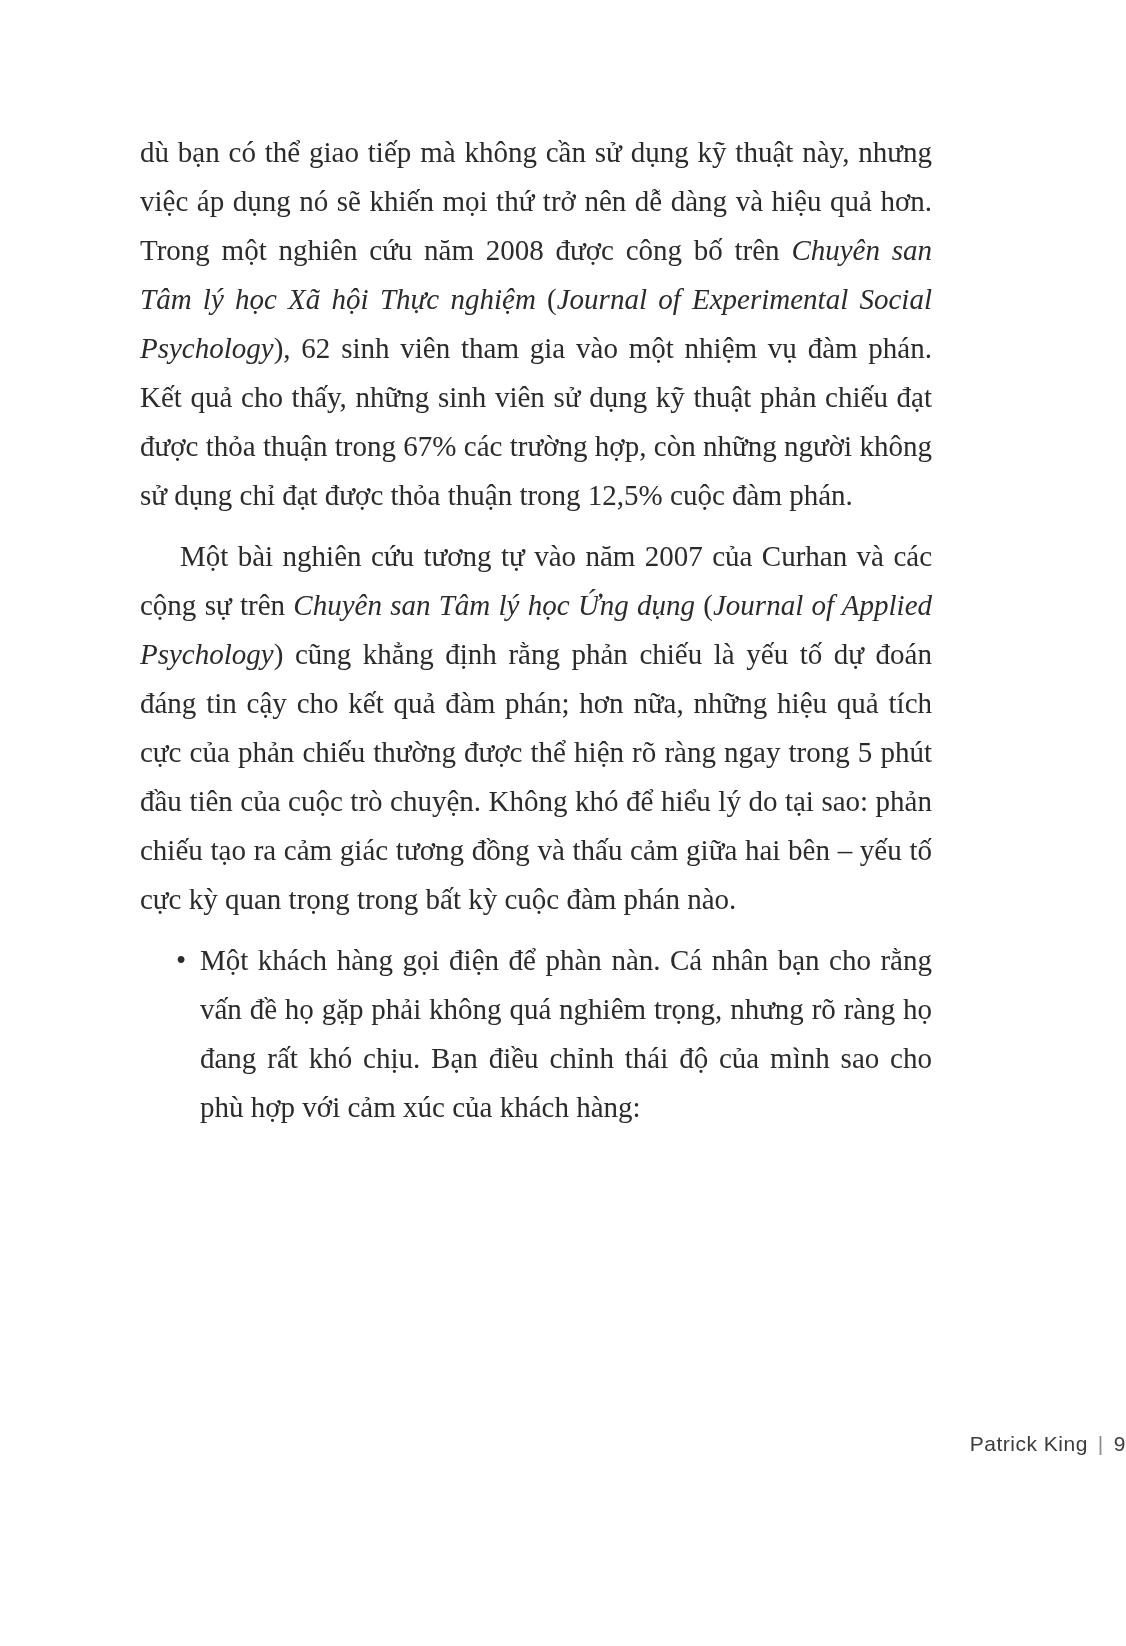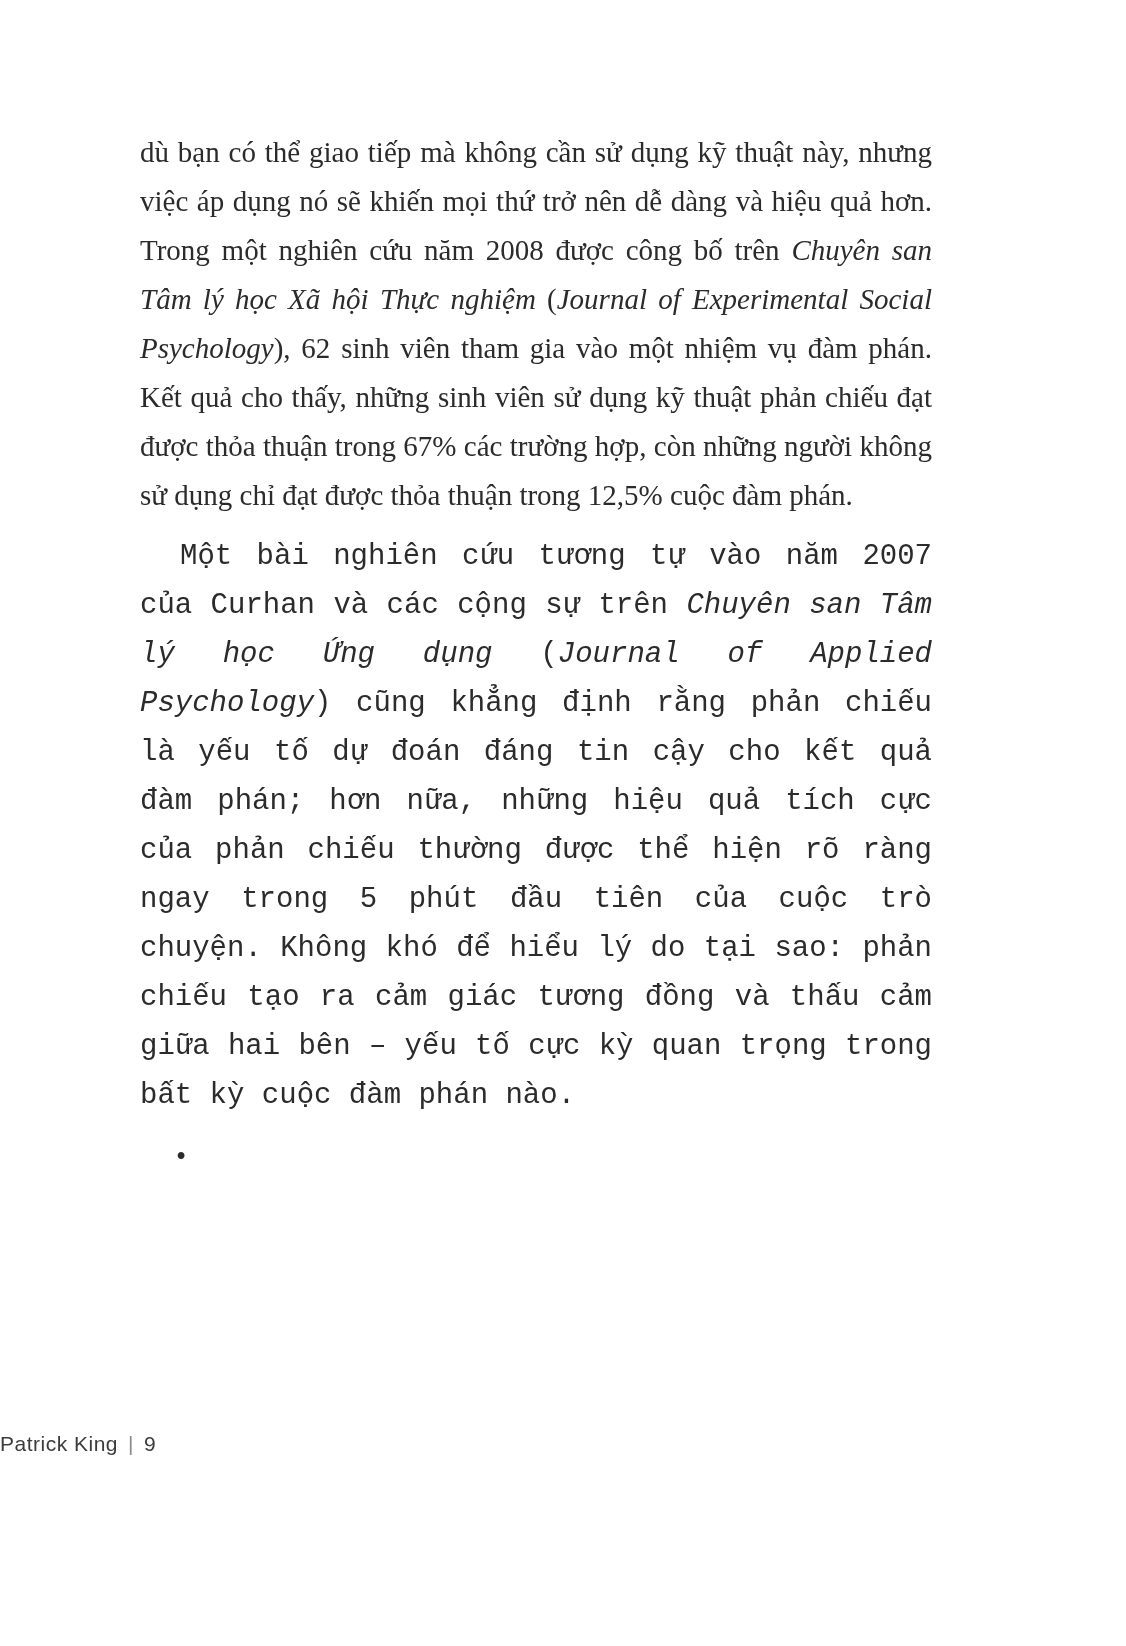--- a/index.html
+++ b/index.html
@@ -24,21 +24,20 @@
     font-size: 29px;
     line-height: 49px;
     text-align: justify;
     text-justify: inter-word;
   }
   .para {
     margin: 0 0 12px 0;
   }
   .para.indented {
     text-indent: 40px;
-    font-family: Liberation Mono, monospace;
   }
   .para span.italic {
     font-style: italic;
   }
   .bullet-list {
     list-style: none;
     margin: 12px 0 0 0;
     padding: 0;
   }
   .bullet-item {
@@ -49,21 +48,21 @@
   .bullet-marker {
     position: absolute;
     left: 36px;
     top: 0;
   }
   .page-footer {
     position: absolute;
     left: 0;
     width: 100%;
     top: 1432px;
-    text-align: left;
+    text-align: right;
     font-family: "Liberation Sans", "DejaVu Sans", sans-serif;
     font-size: 21px;
     color: #3c3c3c;
     letter-spacing: 0.5px;
   }
   .page-footer .sep {
     color: #8a8a8a;
     padding: 0 10px;
   }
 </style>
@@ -75,20 +74,21 @@
   <main class="text-block">
 
     <p class="para"><span>dù bạn có thể giao tiếp mà không cần sử dụng kỹ thuật này, nhưng việc áp dụng nó sẽ khiến mọi thứ trở nên dễ dàng và hiệu quả hơn. Trong một nghiên cứu năm 2008 được công bố trên </span><span class="italic">Chuyên san Tâm lý học Xã hội Thực nghiệm</span><span> (</span><span class="italic">Journal of Experimental Social Psychology</span><span>), 62 sinh viên tham gia vào một nhiệm vụ đàm phán. Kết quả cho thấy, những sinh viên sử dụng kỹ thuật phản chiếu đạt được thỏa thuận trong 67% các trường hợp, còn những người không sử dụng chỉ đạt được thỏa thuận trong 12,5% cuộc đàm phán.</span></p>
 
     <p class="para indented"><span>Một bài nghiên cứu tương tự vào năm 2007 của Curhan và các cộng sự trên </span><span class="italic">Chuyên san Tâm lý học Ứng dụng</span><span> (</span><span class="italic">Journal of Applied Psychology</span><span>) cũng khẳng định rằng phản chiếu là yếu tố dự đoán đáng tin cậy cho kết quả đàm phán; hơn nữa, những hiệu quả tích cực của phản chiếu thường được thể hiện rõ ràng ngay trong 5 phút đầu tiên của cuộc trò chuyện. Không khó để hiểu lý do tại sao: phản chiếu tạo ra cảm giác tương đồng và thấu cảm giữa hai bên – yếu tố cực kỳ quan trọng trong bất kỳ cuộc đàm phán nào.</span></p>
 
 
     <ul class="bullet-list">
       <li class="bullet-item">
         <span class="bullet-marker">•</span>
+        <span class="bullet-text"><span>Một khách hàng gọi điện để phàn nàn. Cá nhân bạn cho rằng vấn đề họ gặp phải không quá nghiêm trọng, nhưng rõ ràng họ đang rất khó chịu. Bạn điều chỉnh thái độ của mình sao cho phù hợp với cảm xúc của khách hàng:</span></span>
       </li>
     </ul>
 
   </main>
 
   <footer class="page-footer">
     <span>Patrick King</span><span class="sep">|</span><span>9</span>
   </footer>
 
 </div>

